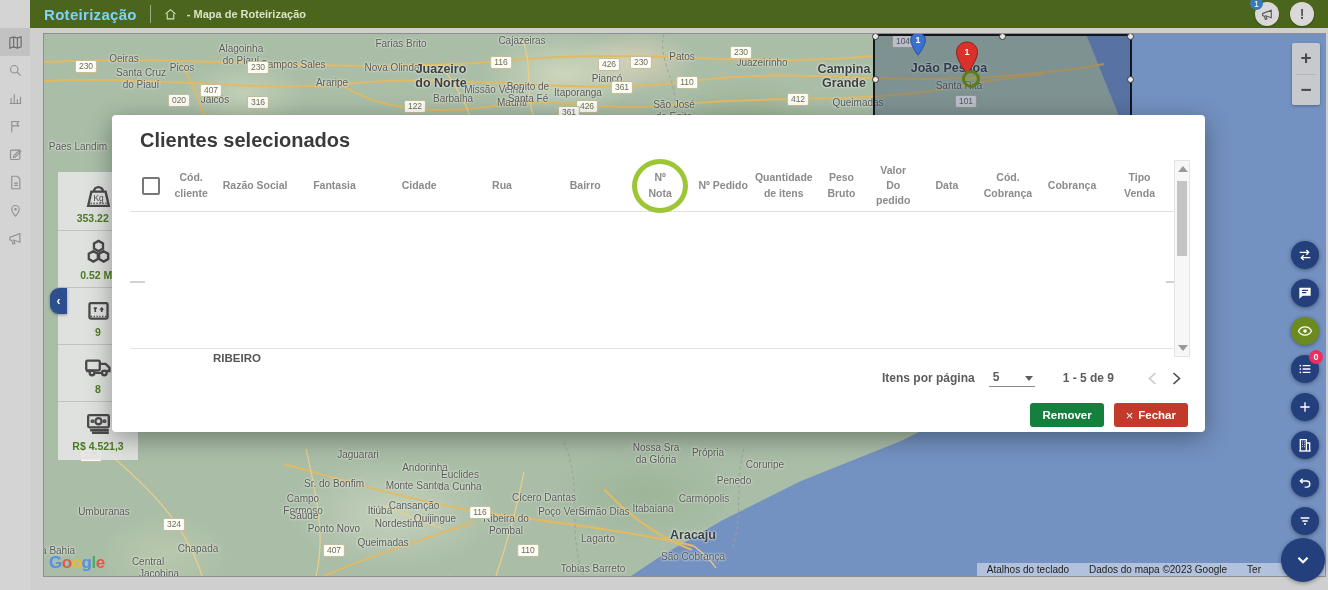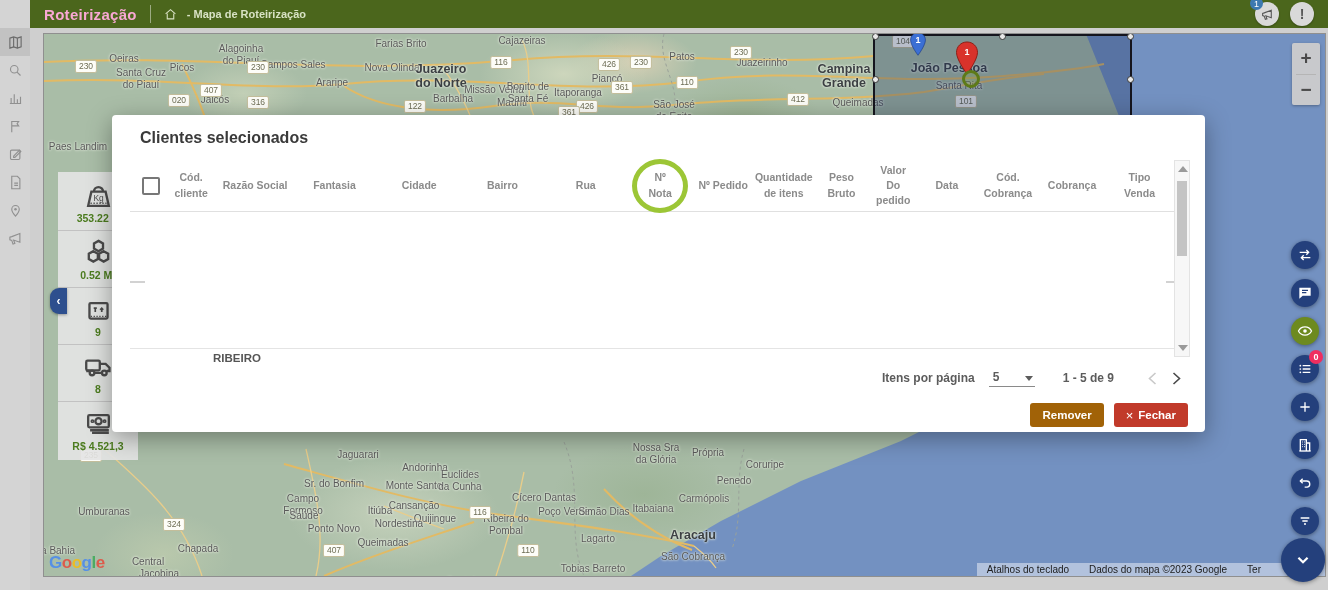--- a/index.html
+++ b/index.html
@@ -7,21 +7,21 @@
        font-family:"Liberation Sans",sans-serif;-webkit-font-smoothing:antialiased;}
 
   
   #sidebar{position:absolute;left:0;top:0;width:30px;height:590px;background:#d4d4d4;z-index:60;}
   .sb-item{width:30px;height:28px;display:flex;align-items:center;justify-content:center;color:#909090;cursor:pointer;}
   .sb-item.sel{background:#c2c2c2;color:#6b6b6b;}
   .sb-item svg{width:15px;height:15px;}
 
   
   #topbar{position:absolute;left:30px;top:0;width:1298px;height:28px;background:#4b661c;display:flex;align-items:center;z-index:65;}
-  #tb-title{margin-left:14px;font-size:15px;font-weight:bold;color:#f9a8d4;letter-spacing:.3px;}
+  #tb-title{margin-left:14px;font-size:15px;font-weight:bold;color:#7dd3fc;letter-spacing:.3px;}
   #tb-div{width:1px;height:18px;background:rgba(255,255,255,.45);margin:0 13px;}
   #tb-home{color:#d8e2c4;display:flex;align-items:center;}
   #tb-home svg{width:13px;height:13px;}
   #tb-crumb{margin-left:10px;font-size:11px;font-weight:bold;color:#d8e2c4;}
   #tb-right{margin-left:auto;display:flex;align-items:center;gap:11px;margin-right:14px;}
   .tb-circle{width:24px;height:24px;border-radius:50%;background:#d9d9d9;color:#565656;display:flex;align-items:center;justify-content:center;position:relative;cursor:pointer;box-shadow:0 1px 2px rgba(0,0,0,.3);}
   .tb-circle svg{width:13px;height:13px;}
   .tb-circle .excl{font-size:14px;font-weight:bold;color:#565656;}
   #tb-badge{position:absolute;left:-5px;top:-5px;width:13px;height:13px;border-radius:50%;background:#3c79b0;color:#fff;font-size:9px;display:flex;align-items:center;justify-content:center;}
 
@@ -68,21 +68,21 @@
   
   #stats{position:absolute;left:58px;top:172px;width:80px;background:rgba(228,228,228,.92);z-index:6;padding:2px 0;}
   .stat{height:56px;display:flex;flex-direction:column;align-items:center;justify-content:center;border-bottom:1px solid #c2c2c2;}
   .stat:last-child{border-bottom:none;}
   .stat svg{width:31px;height:31px;color:#4a4a4a;}
   .stat .val{font-size:10.5px;font-weight:bold;margin-top:1px;white-space:nowrap;}
   #collapse{position:absolute;left:50px;top:288px;width:17px;height:26px;background:#2d4f8e;border-radius:9px 0 0 9px;color:#fff;display:flex;align-items:center;justify-content:center;font-size:12px;font-weight:bold;z-index:7;cursor:pointer;box-shadow:0 1px 3px rgba(0,0,0,.35);}
 
   
   #modal{position:absolute;left:112px;top:115px;width:1093px;height:317px;background:#fff;border-radius:4px;z-index:40;box-shadow:0 6px 24px rgba(0,0,0,.35);}
-  #m-title{position:absolute;left:28px;top:14px;font-size:16px;font-weight:bold;color:#3a3a3a;}
+  #m-title{position:absolute;left:28px;top:14px;font-size:20px;font-weight:bold;color:#3a3a3a;}
   #m-head{position:absolute;left:18px;top:45px;width:1045px;height:51px;display:flex;align-items:center;border-bottom:1px solid #e0e0e0;}
   #m-check{width:14px;height:14px;border:2px solid #777;border-radius:2px;margin:0 3px 0 12px;flex:none;cursor:pointer;}
   .mcol{position:relative;display:flex;align-items:center;justify-content:center;text-align:center;font-size:10.5px;font-weight:bold;color:#8b8b8b;line-height:1.45;white-space:pre-line;height:100%;box-sizing:border-box;}
   .hl-ring{position:absolute;width:46px;height:44px;border:5px solid #9cc636;border-radius:50%;left:50%;top:50%;transform:translate(-50%,-50%);pointer-events:none;}
   #m-body{position:absolute;left:18px;top:96px;width:1045px;height:153px;overflow:hidden;}
   .rowdash{position:absolute;height:2px;background:#d2d2d2;}
   #m-bottomline{position:absolute;left:0;top:137px;width:100%;height:1px;background:#e4e4e4;}
   #m-partial{position:absolute;left:83px;top:141px;font-size:11.5px;font-weight:bold;color:#555;}
   #m-scroll{position:absolute;left:1062px;top:45px;width:16px;height:197px;background:#f7f7f7;border:1px solid #e3e3e3;box-sizing:border-box;}
   .sarrow{position:absolute;left:3px;width:0;height:0;border-left:5px solid transparent;border-right:5px solid transparent;cursor:pointer;}
@@ -333,22 +333,22 @@
 
 <div id="modal">
   <div id="m-title">Clientes selecionados</div>
   <div id="m-head">
     <div id="m-check"></div>
   <div class="mcol" style="width: 57px;"><span style="position: relative; z-index: 2;">Cód.
 cliente</span></div>
       <div class="mcol" style="width: 73px;"><span style="position: relative; z-index: 2;">Razão Social</span></div>
       <div class="mcol" style="width: 88px;"><span style="position: relative; z-index: 2;">Fantasia</span></div>
       <div class="mcol" style="width: 84px;"><span style="position: relative; z-index: 2;">Cidade</span></div>
+      <div class="mcol" style="width: 84px;"><span style="position: relative; z-index: 2;">Rua</span></div>
       <div class="mcol" style="width: 85px;"><span style="position: relative; z-index: 2;">Bairro</span></div>
-      <div class="mcol" style="width: 84px;"><span style="position: relative; z-index: 2;">Rua</span></div>
       <div class="mcol" style="width: 67px;"><span style="position: relative; z-index: 2;">Nº
 Nota</span><div class="hl-ring" style="border-color: rgb(156, 198, 54);"></div></div>
       <div class="mcol" style="width: 61px;"><span style="position: relative; z-index: 2;">Nº Pedido</span></div>
       <div class="mcol" style="width: 62px;"><span style="position: relative; z-index: 2;">Quantidade
 de itens</span></div>
       <div class="mcol" style="width: 55px;"><span style="position: relative; z-index: 2;">Peso
 Bruto</span></div>
       <div class="mcol" style="width: 50px;"><span style="position: relative; z-index: 2;">Valor
 Do
 pedido</span></div>
@@ -382,21 +382,21 @@
           <path d="M7.5 1 L1.5 6.5 L7.5 12" fill="none" stroke="currentColor" stroke-width="1.6"></path>
         </svg>
     </div>
     <div id="pg-next" class="pg-chev">
       <svg viewBox="0 0 9 13">
           <path d="M1.5 1 L7.5 6.5 L1.5 12" fill="none" stroke="currentColor" stroke-width="1.6"></path>
         </svg>
     </div>
   </div>
   <div id="m-btns">
-    <button id="btn-remove" class="mbtn" style="background: #a16207;">
+    <button id="btn-remove" class="mbtn" style="background: #15803d;">
       <span>Remover</span>
     </button>
     <button id="btn-close" class="mbtn" style="background: rgb(193, 58, 42);">
       <span class="x">×</span>
       <span>Fechar</span>
     </button>
   </div>
 </div>
 
 <div id="sidebar">

